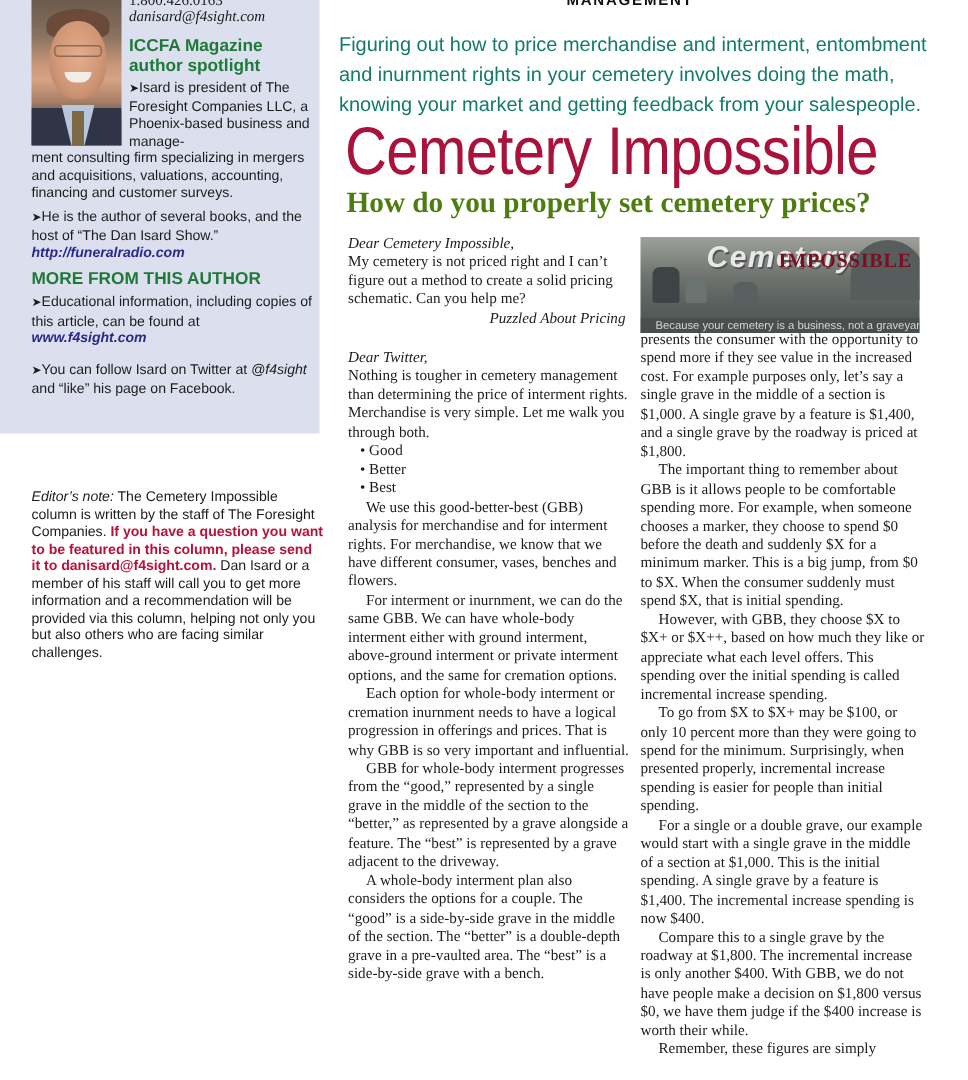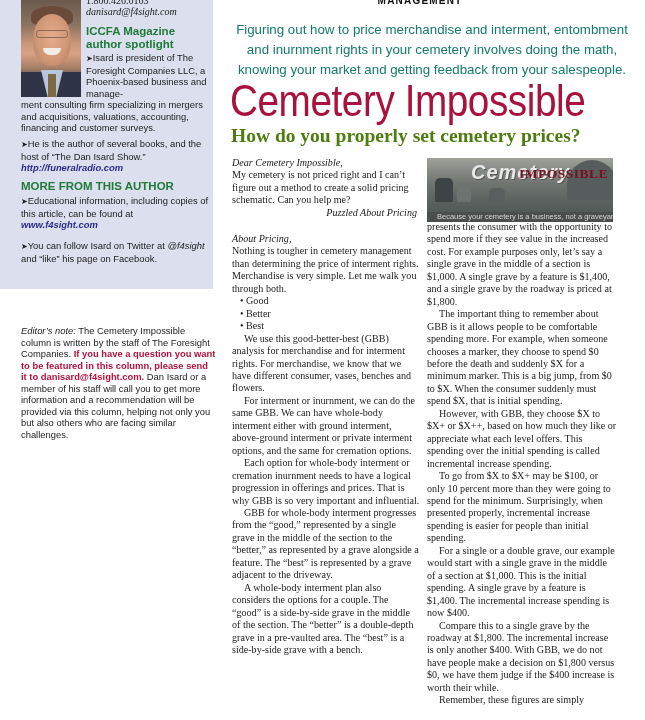--- a/index.html
+++ b/index.html
@@ -70,21 +70,21 @@
   .editor-note { position: absolute; left: 21px; top: 302px; width: 195px; margin-top: 23px; }
   .editor-note .red { color: #b5123c; font-weight: bold; }
 
   
   .section-label {
     position: absolute; left: 340px; top: -5px; width: 160px; text-align: center;
     font-family: "Liberation Sans", sans-serif; font-weight: bold; font-size: 10px; letter-spacing: 1.2px;
     color: #111;
   }
   .deck {
-    position: absolute; left: 226px; top: 20px; width: 412px; text-align: center;
+    position: absolute; left: 226px; top: 20px; width: 412px; 
     font-family: "Liberation Sans", sans-serif; font-size: 13.3px; line-height: 20px; color: #147a6a;
   }
   .headline {
     position: absolute; left: 230px; top: 76px; width: 410px;
     font-family: "Liberation Sans", sans-serif; font-size: 45px; line-height: 50px; color: #a8123c;
     transform: scaleX(0.86); transform-origin: left top; white-space: nowrap; letter-spacing: -0.5px;
   }
   .subhead {
     position: absolute; left: 231px; top: 125px; width: 410px;
     font-family: "Liberation Serif", serif; font-weight: bold; font-size: 19.5px; color: #4d7c0f;
@@ -198,21 +198,21 @@
   <div class="stone s4"></div>
   <div class="stone s1"></div>
   <div class="stone s2"></div>
   <div class="stone s3"></div>
   <div class="logo-title">Cemetery</div>
   <div class="logo-sub">IMPOSSIBLE</div>
   <div class="logo-tag">Because your cemetery is a business, not a graveyard</div>
 </div>
 
 <div class="body-text col1">
-  <div class="salute">About Pricing,</div>
+  <div class="salute">Dear Twitter,</div>
   <p class="p">Nothing is tougher in cemetery management than determining the price of interment rights. Merchandise is very simple. Let me walk you through both.</p>
   <div class="bullet">• Good</div>
   <div class="bullet">• Better</div>
   <div class="bullet">• Best</div>
   <p class="ind">We use this good-better-best (GBB) analysis for merchandise and for interment rights. For merchandise, we know that we have different consumer, vases, benches and flowers.</p>
   <p class="ind">For interment or inurnment, we can do the same GBB. We can have whole-body interment either with ground interment, above-ground interment or private interment options, and the same for cremation options.</p>
   <p class="ind">Each option for whole-body interment or cremation inurnment needs to have a logical progression in offerings and prices. That is why GBB is so very important and influential.</p>
   <p class="ind">GBB for whole-body interment progresses from the “good,” represented by a single grave in the middle of the section to the “better,” as represented by a grave alongside a feature. The “best” is represented by a grave adjacent to the driveway.</p>
   <p class="ind">A whole-body interment plan also considers the options for a couple. The “good” is a side-by-side grave in the middle of the section. The “better” is a double-depth grave in a pre-vaulted area. The “best” is a side-by-side grave with a bench.</p>
 </div>

